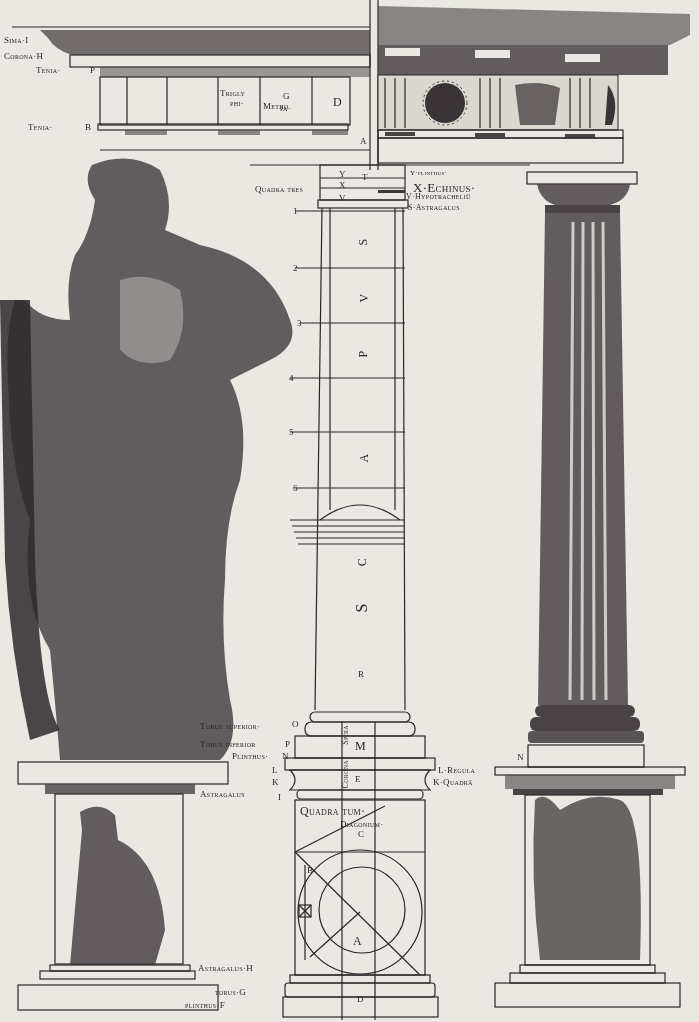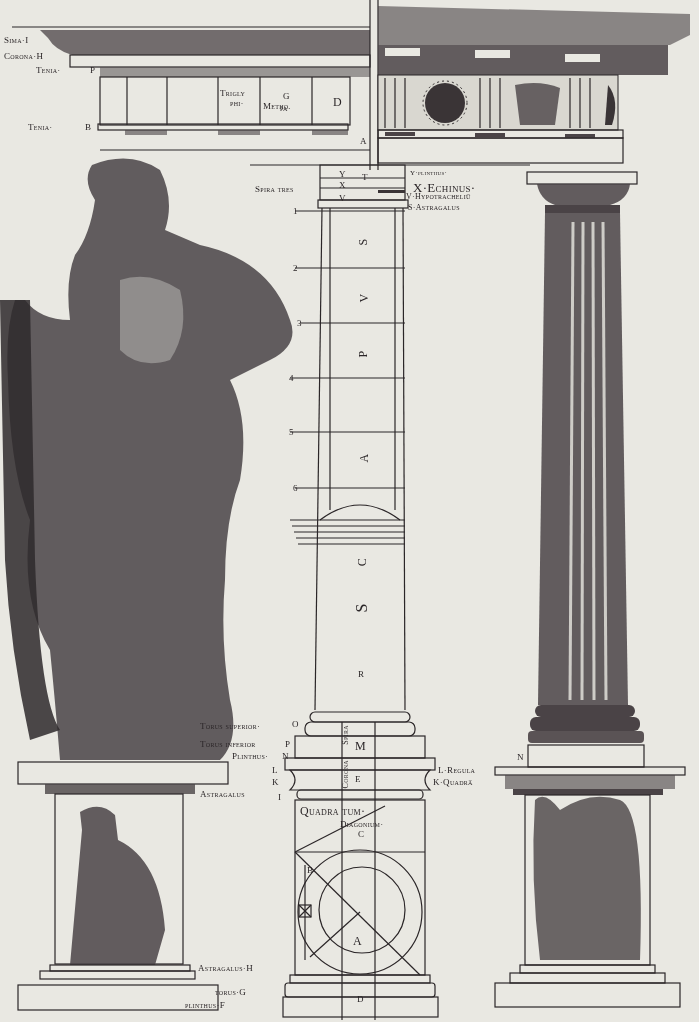--- a/index.html
+++ b/index.html
@@ -171,21 +171,21 @@
 <span class="lbl" style="left:28px;top:123px">Tenia·</span>
 <span class="lbl" style="left:85px;top:123px">B</span>
 <span class="lbl" style="left:220px;top:89px">Trigly</span>
 <span class="lbl" style="left:230px;top:99px">phi·</span>
 <span class="lbl" style="left:283px;top:92px">G</span>
 <span class="lbl" style="left:263px;top:102px">Metho</span>
 <span class="lbl" style="left:280px;top:104px">pa·</span>
 <span class="lbl big" style="left:333px;top:96px">D</span>
 <span class="lbl" style="left:360px;top:137px">A</span>
 
-<span class="lbl" style="left:255px;top:185px">Spira tres</span>
+<span class="lbl" style="left:255px;top:185px">Quadra tres</span>
 <span class="lbl" style="left:339px;top:170px">Y</span>
 <span class="lbl" style="left:339px;top:181px">X</span>
 <span class="lbl" style="left:362px;top:173px">T</span>
 <span class="lbl" style="left:339px;top:194px">V</span>
 <span class="lbl" style="left:410px;top:170px;font-size:7px">Y·plinthus·</span>
 <span class="lbl" style="left:413px;top:181px;font-size:13px">X·Echinus·</span>
 <span class="lbl" style="left:406px;top:193px;font-size:8px">V·Hypotracheliu̅</span>
 <span class="lbl" style="left:408px;top:204px;font-size:8px">S·Astragalus</span>
 
 <span class="lbl" style="left:293px;top:207px">1</span>

